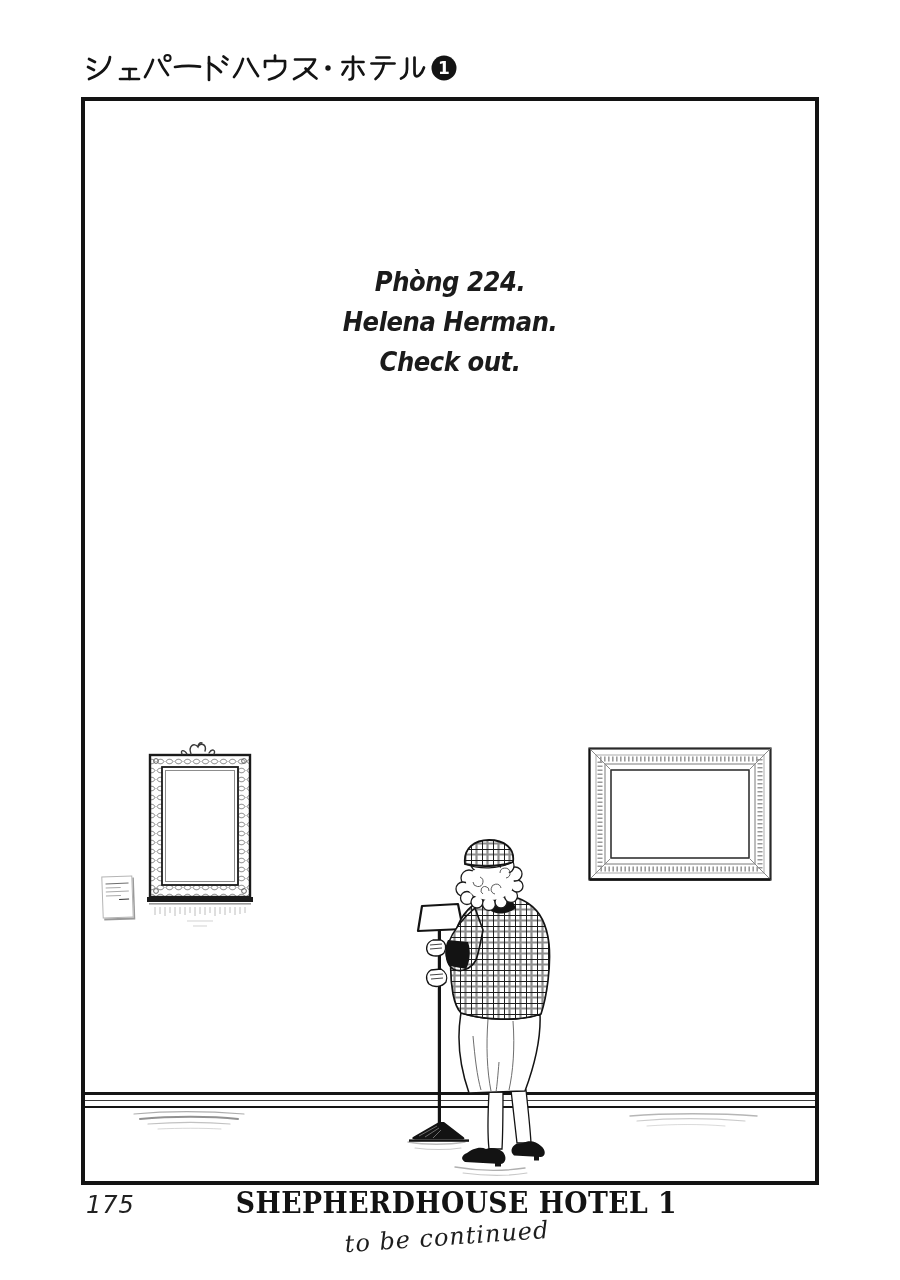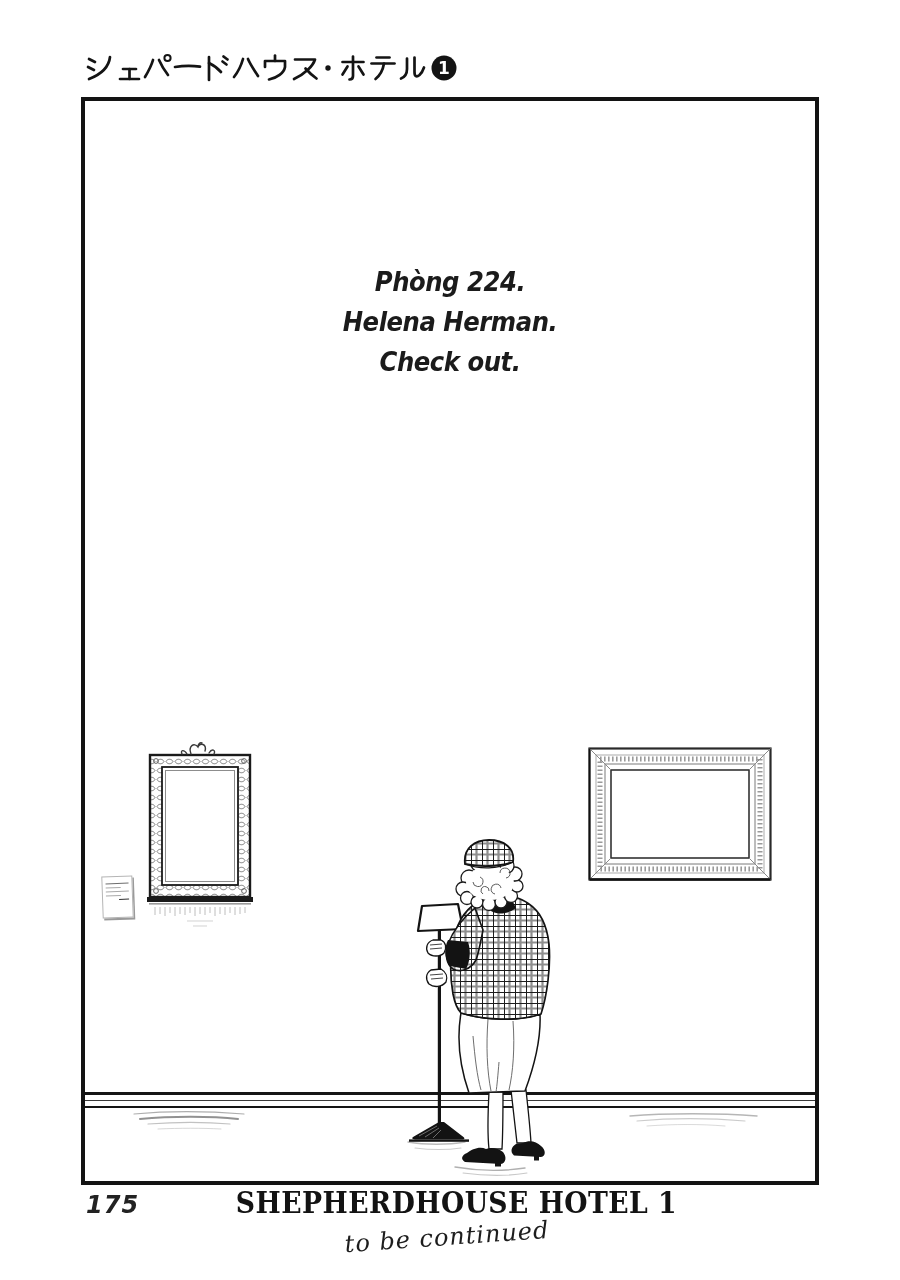--- a/index.html
+++ b/index.html
@@ -42,21 +42,21 @@
     transform:rotate(-2deg);padding:3px 2px;box-sizing:border-box;
   }
   #placard .pl{height:1.5px;background:#a9a9a9;margin:2.5px 1px;}
   #placard .pl.dark{background:#6e6e6e;}
   #placard .pl.short{width:60%;}
   #placard .pl.mini{width:10px;background:#333;margin-left:auto;}
 
   
   #page-number{
     left:86px;top:1191px;font-family:"DejaVu Sans",sans-serif;
-    font-style:italic;font-weight:bold;font-size:24px;letter-spacing:1px;color:#222;
+    font-style:italic;font-weight:normal;font-size:24px;letter-spacing:1px;color:#222;
   }
   #series-title{
     left:0;top:1186px;width:913px;text-align:center;
     font-family:"DejaVu Serif","Liberation Serif",serif;
     font-weight:bold;font-size:29px;letter-spacing:0.5px;color:#131313;
     transform:scaleX(0.92);transform-origin:center top;
   }
   #continued-note{
     left:0;top:1223px;width:894px;text-align:center;
     font-family:"DejaVu Serif","Liberation Serif",serif;

